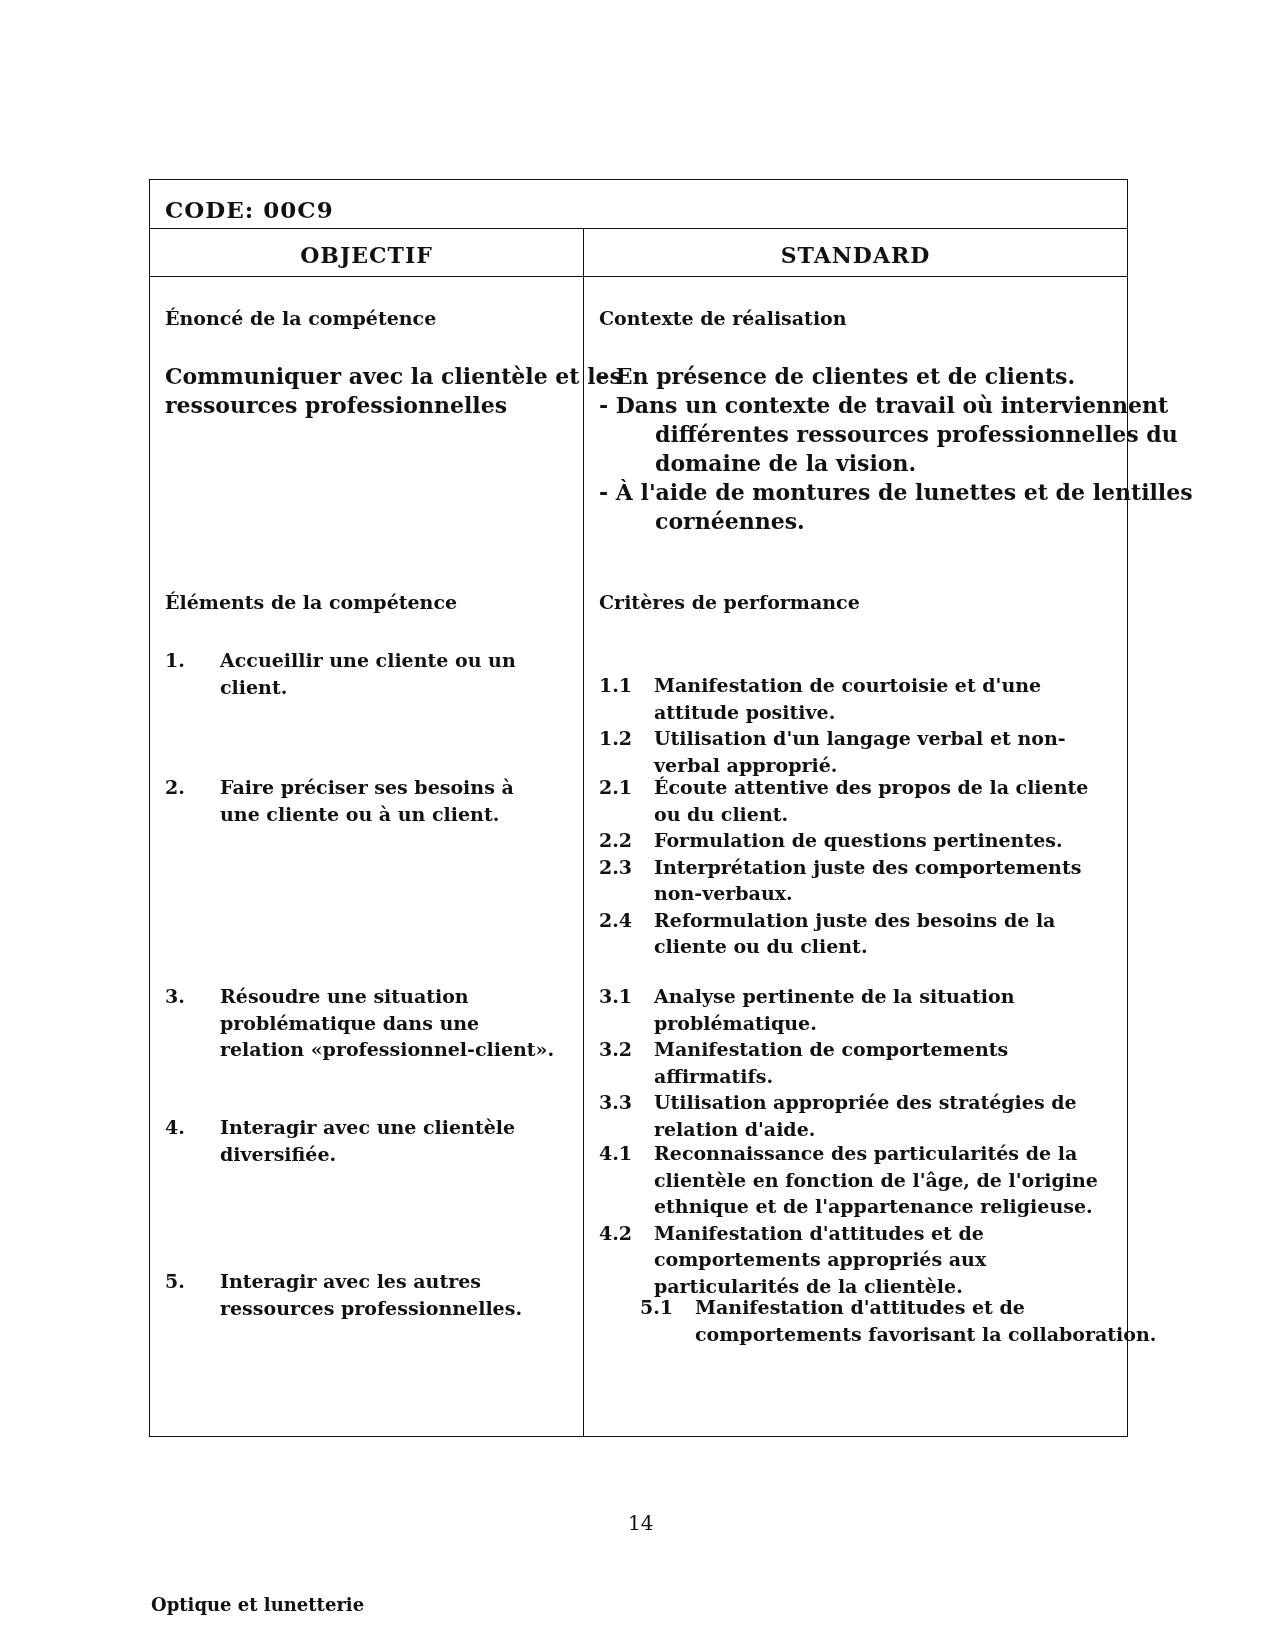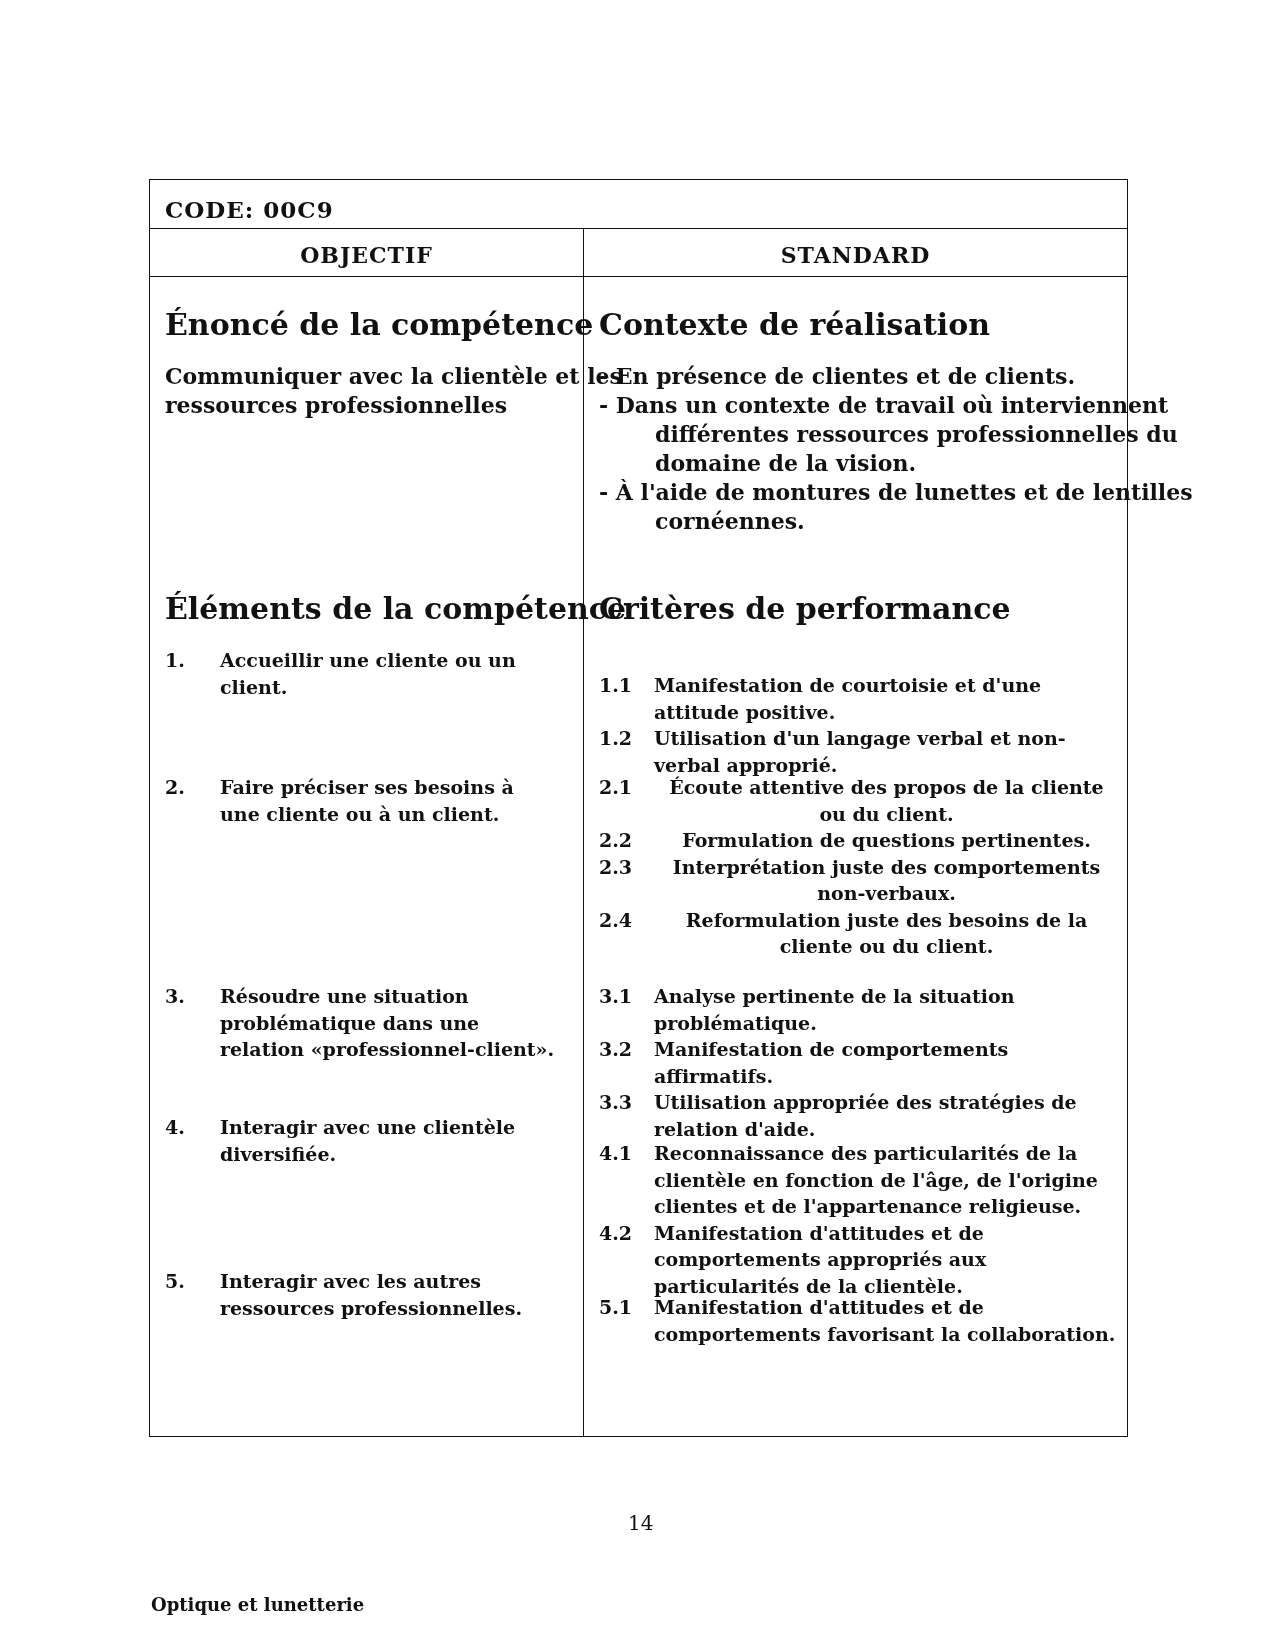--- a/index.html
+++ b/index.html
@@ -9,21 +9,21 @@
   .code-row { position: absolute; left: 0; top: 0; right: 0; height: 48px; border-bottom: 1.5px solid #111; }
   .code { position: absolute; left: 15px; top: 16px; font-weight: bold; font-size: 23px; letter-spacing: 1px; }
   .vline { position: absolute; left: 433px; top: 48px; bottom: 0; border-left: 1.2px solid #111; }
   .hdr-row { position: absolute; left: 0; right: 0; top: 48px; height: 48px; border-bottom: 1.5px solid #111; }
   .hdr { position: absolute; top: 14px; font-weight: bold; font-size: 22px; letter-spacing: 1px; text-align: center; }
   .hdr.left { left: 0; width: 433px; }
   .hdr.right { left: 434px; right: 0; }
   .col { position: absolute; top: 96px; bottom: 0; }
   .col.left { left: 15px; width: 405px; }
   .col.right { left: 449px; width: 520px; }
-  .sec-title { position: absolute; font-weight: bold; font-size: 30px; white-space: nowrap; text-align: right; }
+  .sec-title { position: absolute; font-weight: bold; font-size: 19px; white-space: nowrap; text-align: right; }
   .big { position: absolute; font-weight: bold; font-size: 22px; line-height: 29px; }
   .ctx-line { display: block; white-space: nowrap; }
   .ctx-line.indent { padding-left: 56px; }
   .item { position: absolute; font-weight: bold; font-size: 19px; line-height: 26.5px; }
   .num { position: absolute; left: 0; top: 0; }
   .txt { display: block; padding-left: 55px; }
   .crit { position: relative; font-weight: bold; font-size: 19px; line-height: 26.5px; }
   .crit .num { position: absolute; left: 0; top: 0; }
   .crit .txt { padding-left: 55px; }
   .group { position: absolute; left: 0; width: 520px; }
@@ -89,21 +89,21 @@
       <div class="group" style="top:371px;margin-top:25px;">
         <div class="crit">
             <span class="num">1.1</span>
             <span class="txt">Manifestation de courtoisie et d'une attitude positive.</span>
           </div>
         <div class="crit">
             <span class="num">1.2</span>
             <span class="txt">Utilisation d'un langage verbal et non-verbal approprié.</span>
           </div>
       </div>
-      <div class="group" style="top:498px;text-align:center;">
+      <div class="group" style="top:498px;">
         <div class="crit">
             <span class="num">2.1</span>
             <span class="txt">Écoute attentive des propos de la cliente ou du client.</span>
           </div>
         <div class="crit">
             <span class="num">2.2</span>
             <span class="txt">Formulation de questions pertinentes.</span>
           </div>
         <div class="crit">
             <span class="num">2.3</span>
@@ -124,28 +124,28 @@
             <span class="txt">Manifestation de comportements affirmatifs.</span>
           </div>
         <div class="crit">
             <span class="num">3.3</span>
             <span class="txt">Utilisation appropriée des stratégies de relation d'aide.</span>
           </div>
       </div>
       <div class="group" style="top:864px;">
         <div class="crit">
             <span class="num">4.1</span>
-            <span class="txt">Reconnaissance des particularités de la clientèle en fonction de l'âge, de l'origine clientes et de l'appartenance religieuse.</span>
+            <span class="txt">Reconnaissance des particularités de la clientèle en fonction de l'âge, de l'origine ethnique et de l'appartenance religieuse.</span>
           </div>
         <div class="crit">
             <span class="num">4.2</span>
             <span class="txt">Manifestation d'attitudes et de comportements appropriés aux particularités de la clientèle.</span>
           </div>
       </div>
-      <div class="group" style="top:1018px;">
+      <div class="group" style="top:1018px;margin-left:41px;">
         <div class="crit">
             <span class="num">5.1</span>
             <span class="txt">Manifestation d'attitudes et de comportements favorisant la collaboration.</span>
           </div>
       </div>
     </div>
   </div>
 
   <div class="footer-left">Optique et lunetterie</div>
   <div class="footer-page">14</div>

